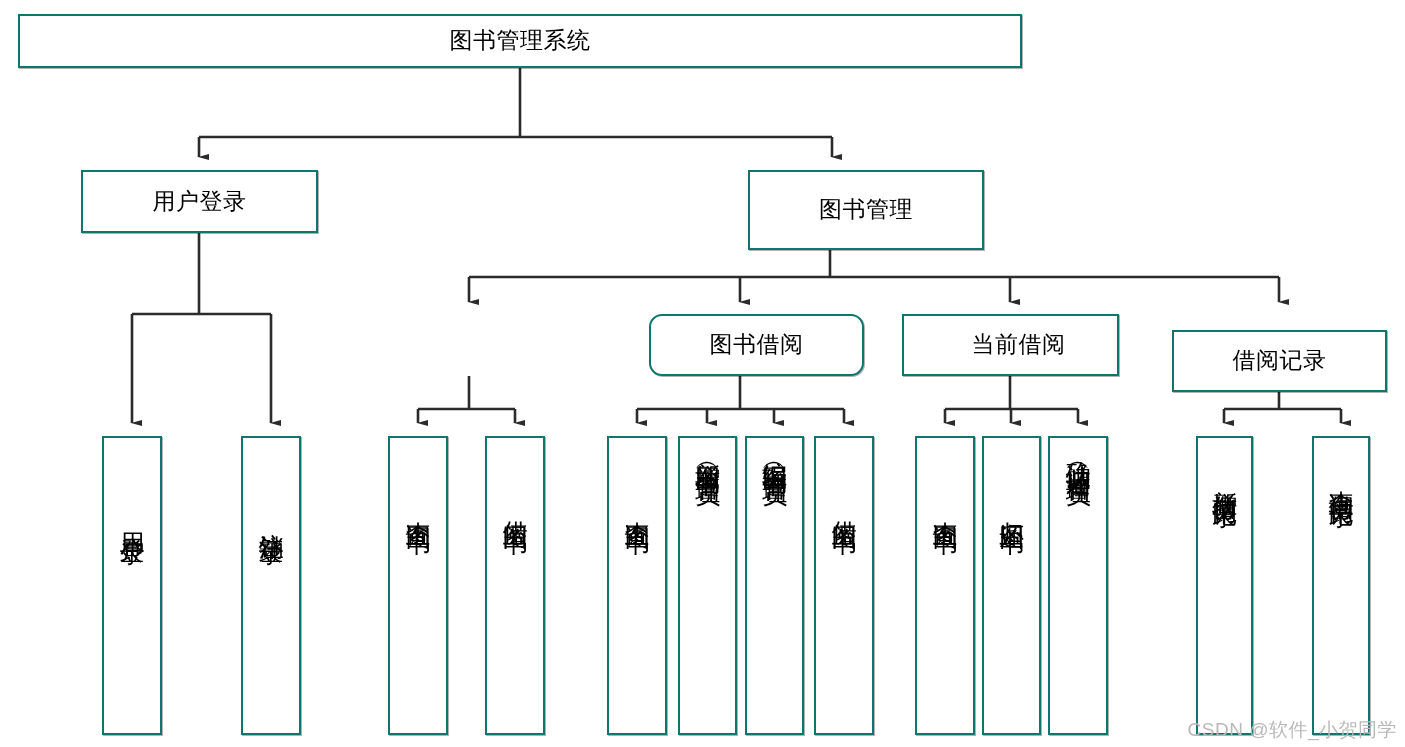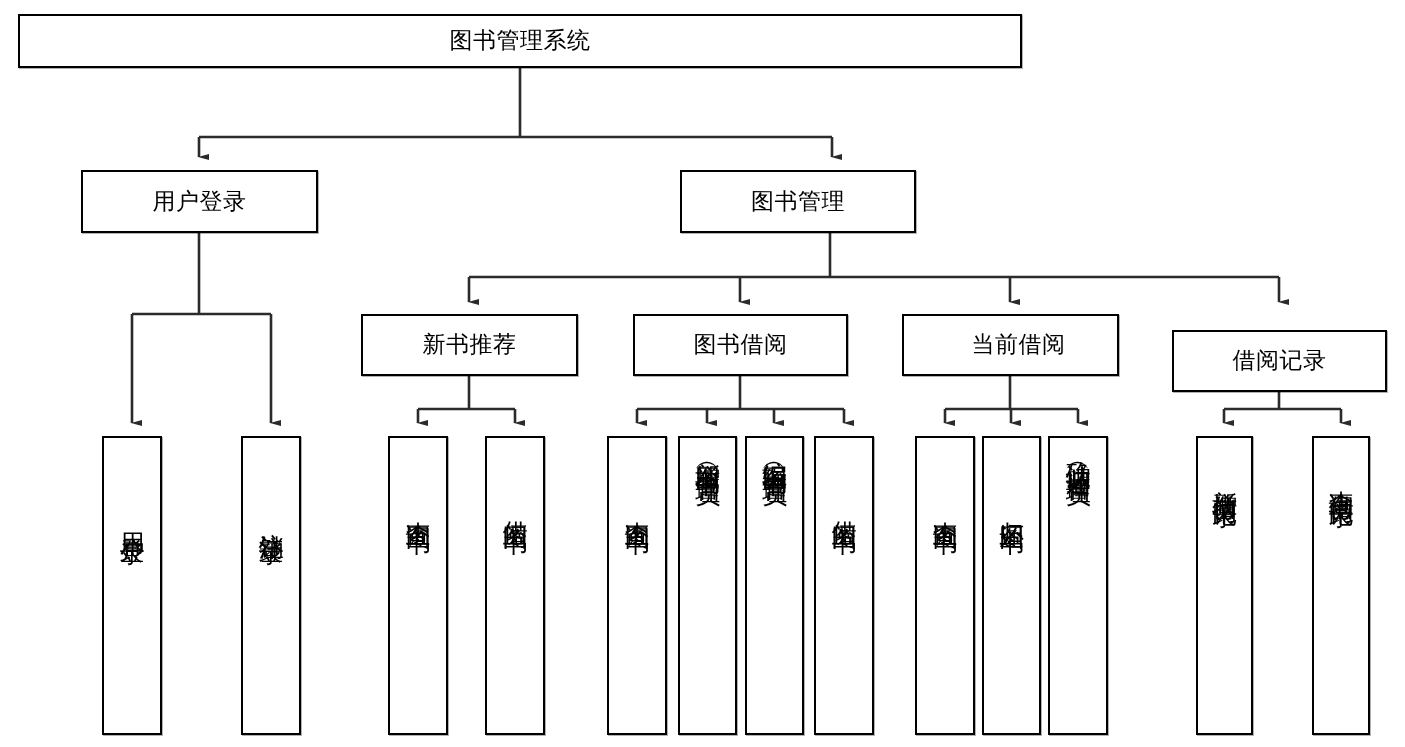--- a/index.html
+++ b/index.html
@@ -22,21 +22,21 @@
     left: 0;
     top: 0;
     width: 1405px;
     height: 747px;
     pointer-events: none;
   }
   .node {
     position: absolute;
     box-sizing: border-box;
     background: #ffffff;
-    border: 2px solid #000000;
+    border: 2px solid #0f766e;
     display: flex;
     align-items: center;
     justify-content: center;
     color: #000000;
     box-shadow: 1px 1px 0 rgba(0,0,0,0.30);
   }
   .node-label {
     display: block;
     line-height: 1.18;
     text-align: center;
@@ -125,28 +125,25 @@
     </g>
   </svg>
 
   <div class="node horiz" style="left:18px;top:14px;width:1004px;height:54px;">
     <span class="node-label">图书管理系统</span>
   </div>
 
   <div class="node horiz" style="left:81px;top:170px;width:237px;height:63px;">
     <span class="node-label">用户登录</span>
   </div>
-  <div class="node horiz" style="left:680px;top:170px;width:236px;height:63px;">
+  <div class="node horiz" style="left:748px;top:170px;width:236px;height:80px;">
     <span class="node-label">图书管理</span>
   </div>
 
-  <div class="node horiz" style="left:361px;top:314px;width:217px;height:62px;">
-    <span class="node-label">新书推荐</span>
-  </div>
-  <div class="node horiz" style="left:633px;top:314px;width:215px;height:62px;">
+  <div class="node horiz" style="left:649px;top:314px;width:215px;height:62px;border-radius:13px;">
     <span class="node-label">图书借阅</span>
   </div>
   <div class="node horiz" style="left:902px;top:314px;width:217px;height:62px;padding-left:16px;">
     <span class="node-label">当前借阅</span>
   </div>
   <div class="node horiz" style="left:1172px;top:314px;width:215px;height:62px;margin-top:16px;">
     <span class="node-label">借阅记录</span>
   </div>
 
   <div class="node vert" style="left:102px;top:436px;width:60px;height:299px;padding-top:75px;">
@@ -186,14 +183,15 @@
     <span class="node-label">确认归还（管理员）</span>
   </div>
 
   <div class="node vert" style="left:1196px;top:436px;width:57px;height:299px;padding-top:32px;">
     <span class="node-label">新增借阅记录</span>
   </div>
   <div class="node vert" style="left:1312px;top:436px;width:58px;height:299px;padding-top:32px;">
     <span class="node-label">查询借阅记录</span>
   </div>
 
+  <div class="watermark">CSDN @软件_小贺同学</div>
 
 </div>
 
 </body></html>

